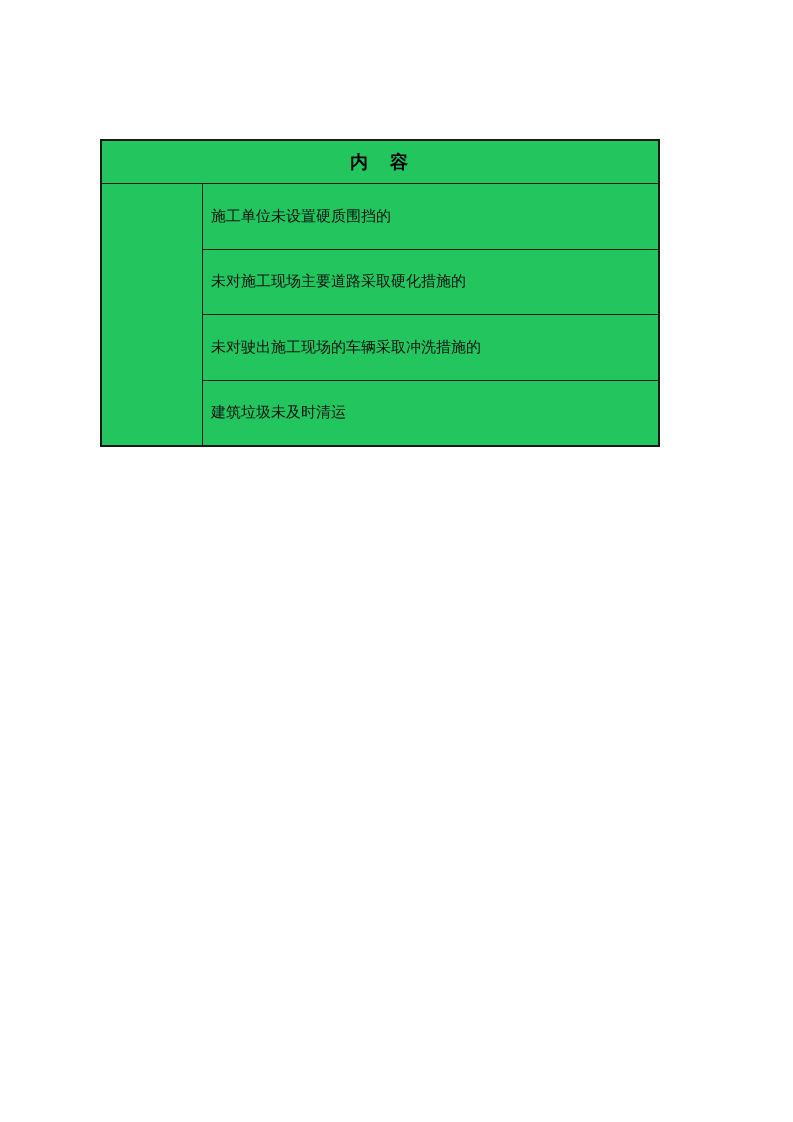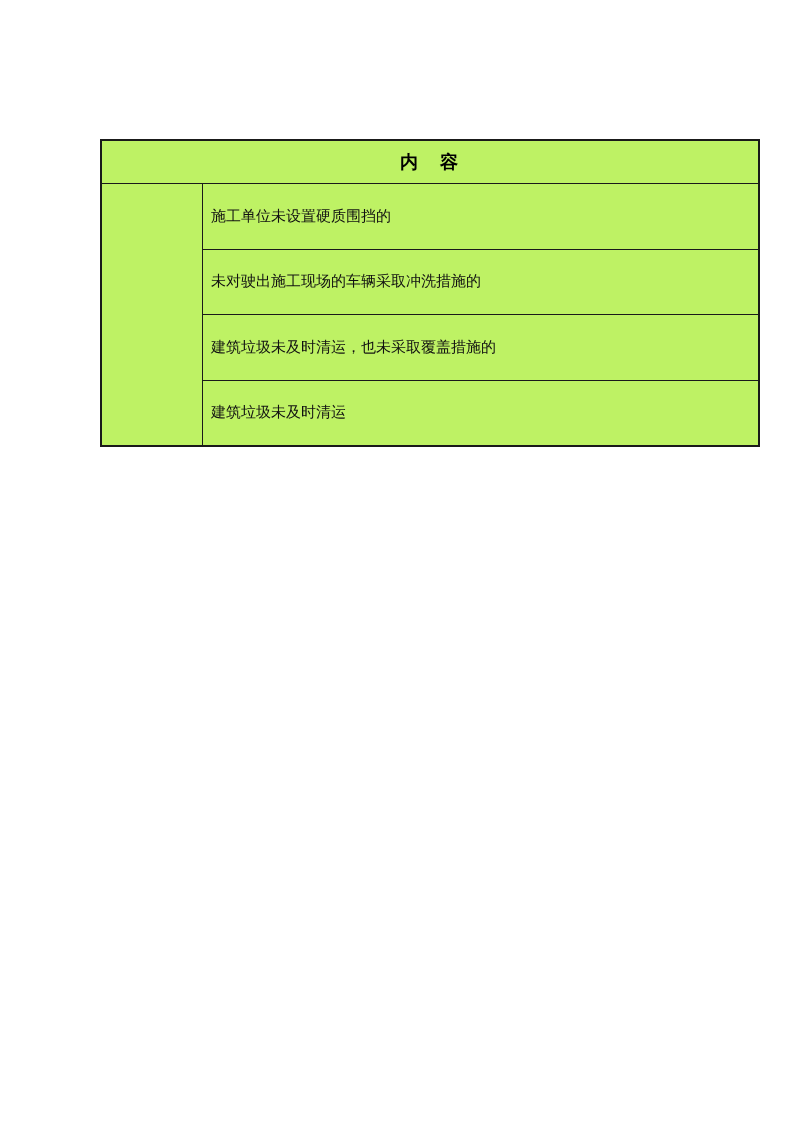--- a/index.html
+++ b/index.html
@@ -13,27 +13,27 @@
     height: 1122px;
     background: #ffffff;
     font-family: "Liberation Serif", "DejaVu Serif", serif;
     color: #1a1a1a;
     overflow: hidden;
   }
   .content-table {
     position: absolute;
     left: 100px;
     top: 139px;
-    width: 660px;
+    width: 560px;
     height: 308px;
     border: 2px solid #1a1a1a;
     box-sizing: border-box;
     display: flex;
     flex-direction: column;
-    background: #bef264;
+    background: #22c55e;
   }
   .table-header {
     height: 42px;
     flex: 0 0 42px;
     border-bottom: 1px solid #1a1a1a;
     display: flex;
     align-items: center;
     justify-content: center;
     font-size: 18px;
     font-weight: bold;
@@ -79,24 +79,24 @@
 <div class="page">
   <div class="content-table">
     <div class="table-header">内　容</div>
     <div class="table-body">
       <div class="left-merged-cell"></div>
       <div class="row-list">
         <div class="table-row">
           <span>施工单位未设置硬质围挡的</span>
         </div>
         <div class="table-row">
-          <span>未对驶出施工现场的车辆采取冲洗措施的</span>
+          <span>未对施工现场主要道路采取硬化措施的</span>
         </div>
         <div class="table-row">
-          <span>建筑垃圾未及时清运，也未采取覆盖措施的</span>
+          <span>未对驶出施工现场的车辆采取冲洗措施的</span>
         </div>
         <div class="table-row">
           <span>建筑垃圾未及时清运</span>
         </div>
       </div>
     </div>
   </div>
 </div>
 
 </body></html>

